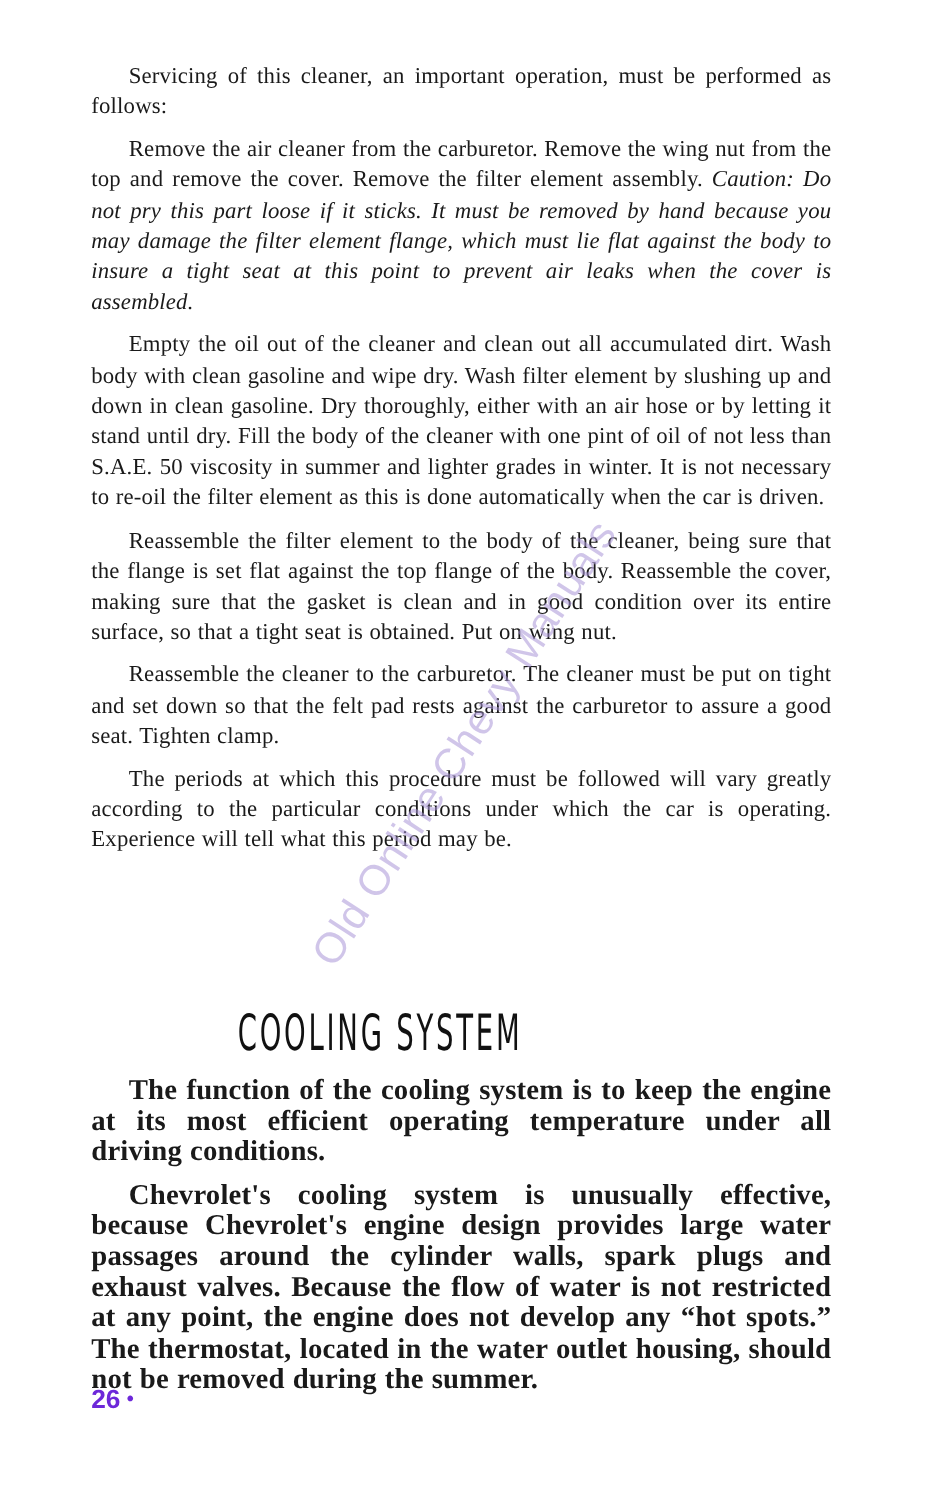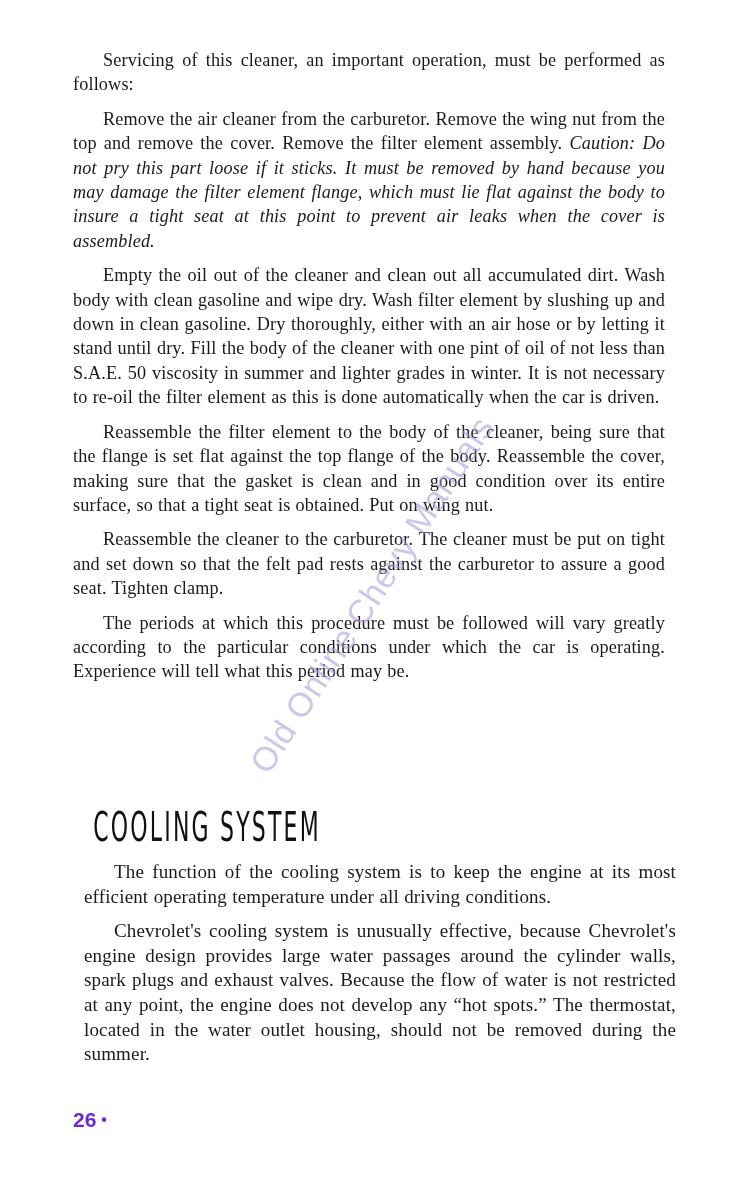--- a/index.html
+++ b/index.html
@@ -31,44 +31,45 @@
       text-indent: 30px;
     }
     .caution {
       font-style: italic;
     }
     .heading-wrap {
       position: absolute;
       left: 0;
       width: 608px;
       top: 806px;
-      text-align: left;
+      text-align: center;
     }
     .heading {
       display: inline-block;
       font-family: "DejaVu Sans", "Liberation Sans", sans-serif;
       font-weight: normal;
       font-size: 40px;
       letter-spacing: 4px;
       transform: scaleX(0.55);
       transform-origin: center;
       color: #111;
       line-height: 42px;
     }
     .section2 {
       position: absolute;
-      left: 84px;
+      left: 73px;
       top: 860px;
       width: 592px;
       font-family: "Liberation Serif", "DejaVu Serif", serif;
-      font-size: 19px;
+      font-size: 23px;
       line-height: 24.6px;
       text-align: justify;
       letter-spacing: 0.15px;
       word-spacing: 0.5px;
+      font-weight: bold;
     }
     .page-number {
       position: absolute;
       left: 73px;
       top: 1108px;
       font-family: "Liberation Sans", "DejaVu Sans", sans-serif;
       font-weight: bold;
       font-size: 21px;
       color: #6d28d9;
     }

